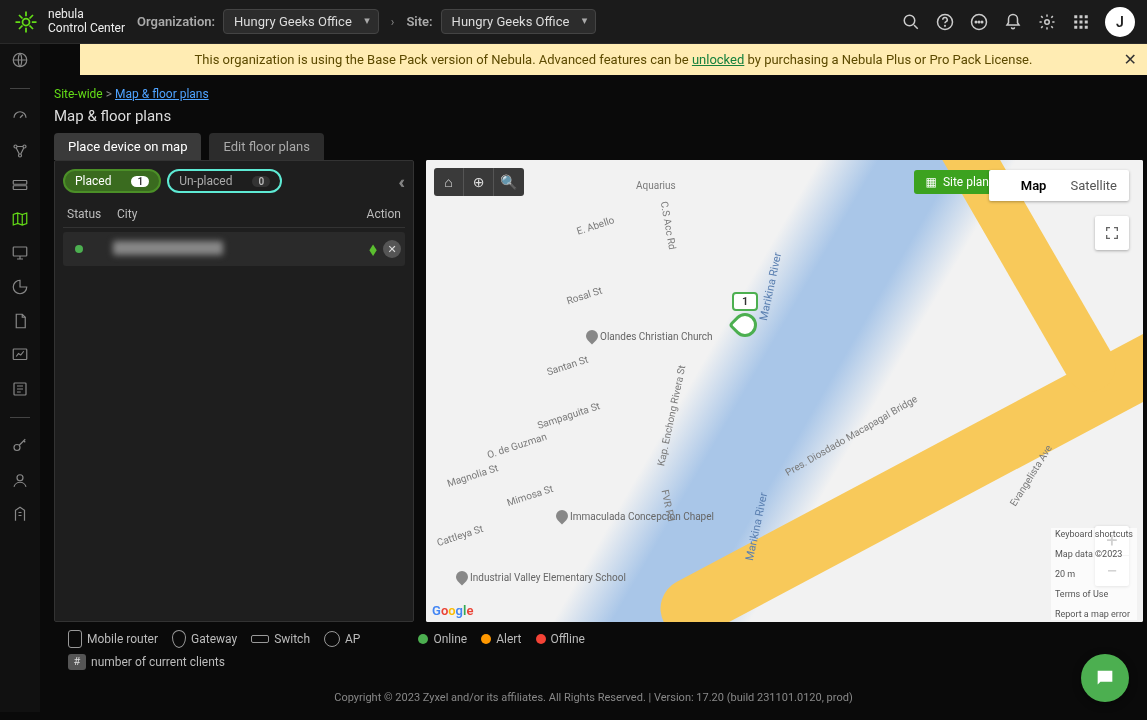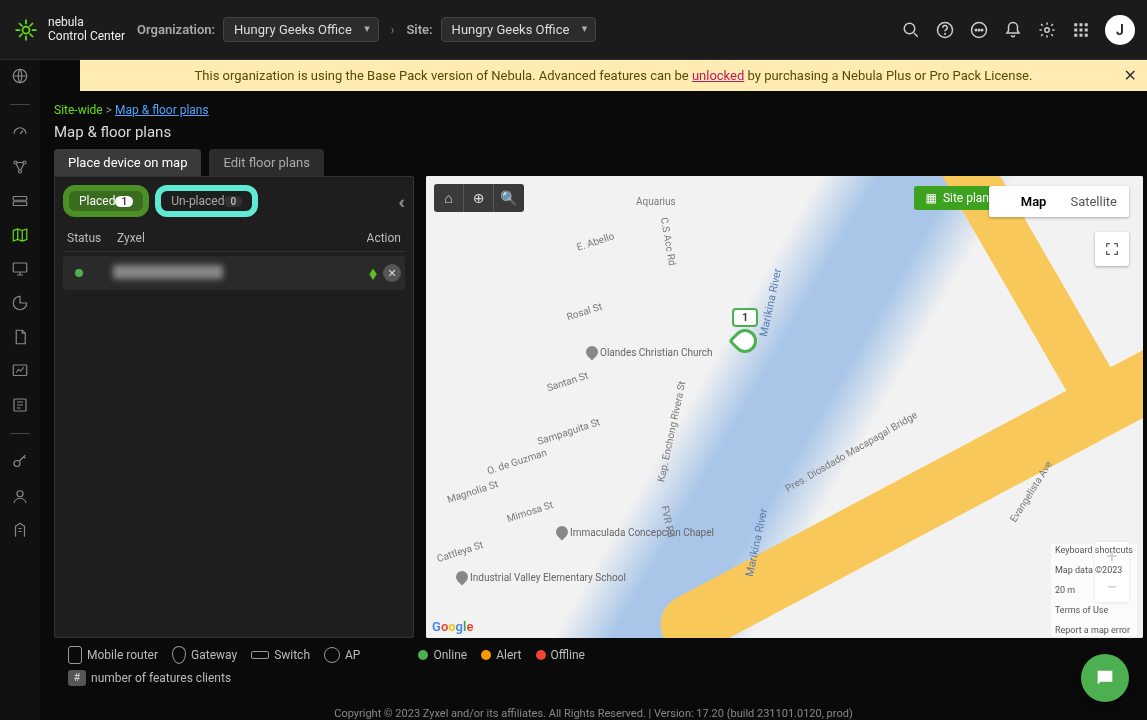--- a/index.html
+++ b/index.html
@@ -1,32 +1,32 @@
 <!DOCTYPE html>
 <html><head>
 <meta charset="utf-8">
 <style>
 * { margin: 0; padding: 0; box-sizing: border-box; font-family: -apple-system, BlinkMacSystemFont, "Segoe UI", Roboto, sans-serif; }
 body { background: #0a0a0a; color: #ccc; width: 1147px; height: 720px; overflow: hidden; position: relative; }
 
-.topbar { height: 60px; background: #1b1b1b; display: flex; align-items: center; padding: 0 12px; gap: 12px; border-bottom: 1px solid #2a2a2a; }
+.topbar { height: 44px; background: #1b1b1b; display: flex; align-items: center; padding: 0 12px; gap: 12px; border-bottom: 1px solid #2a2a2a; }
 .logo-block { display: flex; align-items: center; gap: 8px; }
 .logo-icon svg { width: 28px; height: 28px; }
 .logo-text { display: flex; flex-direction: column; line-height: 1.1; font-size: 12px; color: #eee; }
 .org-site { display: flex; align-items: center; gap: 8px; font-size: 13px; }
 .org-label { color: #aaa; font-weight: 600; }
 .dropdown { background: #2c2c2c; border: 1px solid #444; border-radius: 4px; padding: 4px 26px 4px 10px; color: #ddd; position: relative; min-width: 150px; font-size: 13px; cursor: pointer; }
 .dropdown::after { content: "▾"; position: absolute; right: 8px; top: 4px; color: #aaa; font-size: 11px; }
 .chev { color: #888; font-size: 12px; padding: 0 4px; }
 .topbar-right { margin-left: auto; display: flex; align-items: center; gap: 14px; }
 .topbar-right .ticon { width: 20px; height: 20px; color: #ccc; cursor: pointer; display: flex; align-items: center; justify-content: center; }
 .avatar { width: 30px; height: 30px; border-radius: 50%; background: #fff; color: #222; display: flex; align-items: center; justify-content: center; font-weight: 600; font-size: 14px; cursor: pointer; }
 
 .banner { background: #ffecb3; color: #5c4a00; font-size: 13px; padding: 8px 14px; display: flex; align-items: center; justify-content: center; position: relative; margin-left: 40px; }
-.banner a { color: #be185d; text-decoration: underline; }
+.banner a { color: #15803d; text-decoration: underline; }
 .banner .close { position: absolute; right: 10px; top: 6px; font-size: 16px; cursor: pointer; color: #333; }
 
 .body-wrap { display: flex; height: calc(100% - 52px); }
 .sidenav { width: 40px; background: #111; display: flex; flex-direction: column; align-items: center; padding-top: 6px; gap: 14px; }
 .sidenav .nicon { width: 20px; height: 20px; color: #888; cursor: pointer; display: flex; align-items: center; justify-content: center; }
 .sidenav .nicon.active { color: #64dd17; }
 .sidenav .divider { width: 20px; height: 1px; background: #444; margin: 4px 0; }
 
 .main { flex: 1; display: flex; flex-direction: column; overflow: hidden; }
 .content { padding: 6px 4px 0 14px; flex: 1; display: flex; flex-direction: column; overflow: hidden; }
@@ -34,21 +34,21 @@
 .crumbs .c1 { color: #64dd17; }
 .crumbs .c2 { color: #4fa3ff; text-decoration: underline; }
 .page-title { font-size: 15px; color: #ddd; margin-bottom: 8px; }
 .tabs { display: flex; gap: 8px; }
 .tab { background: #2c2c2c; color: #aaa; padding: 6px 14px; font-size: 13px; border-top-left-radius: 4px; border-top-right-radius: 4px; cursor: pointer; }
 .tab.active { background: #3a3a3a; color: #fff; }
 
 .panel-row { display: flex; gap: 12px; flex: 1; overflow: hidden; }
 .left-panel { width: 360px; background: #1e1e1e; border: 1px solid #333; border-radius: 2px; padding: 8px; display: flex; flex-direction: column; }
 .filters { display: flex; gap: 6px; margin-bottom: 8px; align-items: center; }
-.pill { display: flex; align-items: center; gap: 0; padding: 3px 10px; border-radius: 12px; font-size: 12px; border: 6px solid #5eead4; cursor: pointer; }
+.pill { display: flex; align-items: center; gap: 20px; padding: 3px 10px; border-radius: 12px; font-size: 12px; border: 2px solid #5eead4; cursor: pointer; }
 .pill.green { background: #3a6b1f; border-color: #4b8f27; color: #fff; }
 .pill .badge { background: #fff; color: #333; border-radius: 10px; padding: 0 6px; font-size: 10px; font-weight: 600; }
 .pill.grey { background: transparent; color: #aaa; }
 .pill.grey .badge { background: #333; color: #bbb; }
 .collapse-handle { margin-left: auto; color: #888; font-size: 18px; cursor: pointer; padding: 0 4px; letter-spacing: -4px; }
 
 .dev-header { display: flex; font-size: 12px; color: #bbb; padding: 6px 4px; border-bottom: 1px solid #333; }
 .dev-header .col-status { width: 50px; }
 .dev-header .col-name { flex: 1; }
 .dev-header .col-action { width: 60px; text-align: right; }
@@ -298,21 +298,21 @@
               <span class="badge">1</span>
             </div>
             <div class="pill grey">
               <span>Un-placed</span>
               <span class="badge">0</span>
             </div>
             <span class="collapse-handle">‹‹</span>
           </div>
           <div class="dev-header">
             <span class="col-status">Status</span>
-            <span class="col-name">Zyxel</span>
+            <span class="col-name">City</span>
             <span class="col-action">Action</span>
           </div>
           <div class="dev-row">
             <span class="dot"></span>
             <span class="name"><span class="blur"></span></span>
             <span class="actions">
               <span class="pin-ic">⬧</span>
               <span class="x-ic">✕</span>
             </span>
           </div>
@@ -326,21 +326,21 @@
             <span class="river-lbl" style="top:360px;left:296px">Marikina River</span>
             <span class="map-lbl" style="top:270px;left:350px;transform:rotate(-30deg)">Pres. Diosdado Macapagal Bridge</span>
             <span class="map-poi" style="top:170px;left:160px">
                 <span class="poi-ic"></span>
                 <span>Olandes Christian Church</span>
               </span>
             <span class="map-poi" style="top:350px;left:130px">
                 <span class="poi-ic"></span>
                 <span>Immaculada Concepcion Chapel</span>
               </span>
-            <span class="map-poi" style="top:395px;left:30px">
+            <span class="map-poi" style="top:411px;left:30px">
                 <span class="poi-ic"></span>
                 <span>Industrial Valley Elementary School</span>
               </span>
             <span class="map-lbl" style="top:60px;left:150px;transform:rotate(-18deg)">E. Abello</span>
             <span class="map-lbl" style="top:130px;left:140px;transform:rotate(-18deg)">Rosal St</span>
             <span class="map-lbl" style="top:200px;left:120px;transform:rotate(-18deg)">Santan St</span>
             <span class="map-lbl" style="top:250px;left:110px;transform:rotate(-18deg)">Sampaguita St</span>
             <span class="map-lbl" style="top:280px;left:60px;transform:rotate(-18deg)">O. de Guzman</span>
             <span class="map-lbl" style="top:310px;left:20px;transform:rotate(-18deg)">Magnolia St</span>
             <span class="map-lbl" style="top:330px;left:80px;transform:rotate(-18deg)">Mimosa St</span>
@@ -420,21 +420,21 @@
               <span>Alert</span>
             </span>
           <span class="li">
               <span class="sdot off"></span>
               <span>Offline</span>
             </span>
         </div>
         <div class="legend-row">
           <span class="li">
               <span class="hashbox">#</span>
-              <span>number of features clients</span>
+              <span>number of current clients</span>
             </span>
         </div>
       </div>
     </div>
 
     <div class="footer">
       <div>Copyright © 2023 Zyxel and/or its affiliates. All Rights Reserved. | Version: 17.20 (build 231101.0120, prod)</div>
     </div>
   </div>
 </div>

